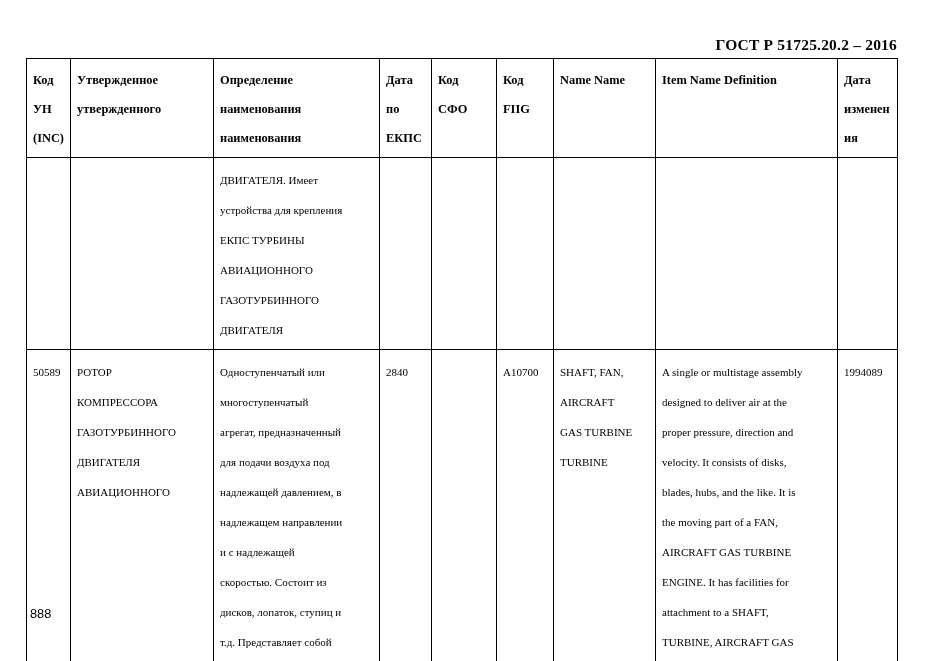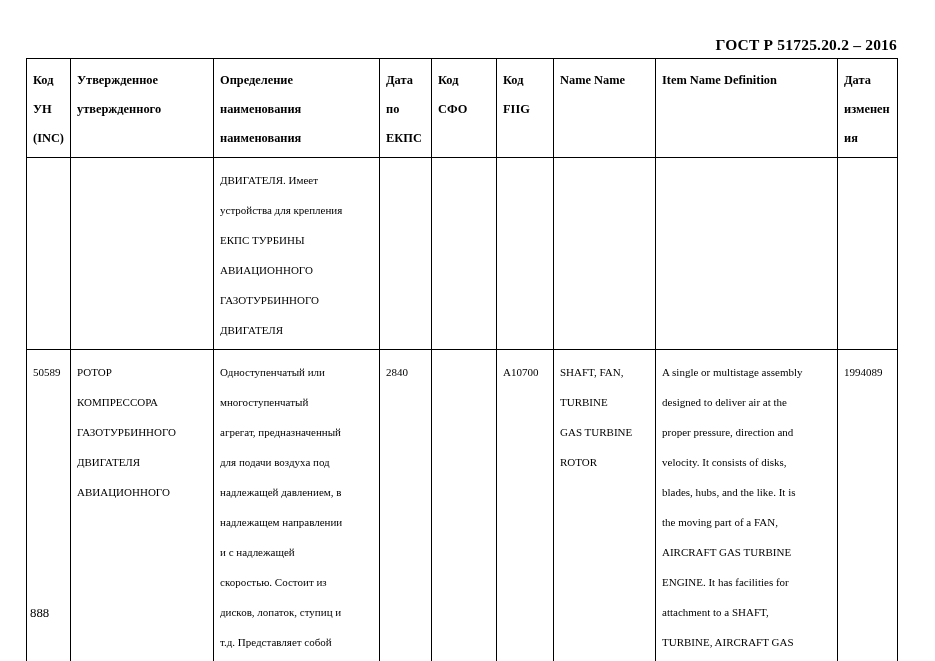--- a/index.html
+++ b/index.html
@@ -78,21 +78,21 @@
     height: 136px;
   }
   td.row-main {
     height: 316px;
   }
   .page-number {
     position: absolute;
     left: 30px;
     top: 606px;
     font-size: 12.8px;
-    font-family: Liberation Serif, serif;
+    font-family: Liberation Sans, sans-serif;
   }
 </style>
 </head>
 <body>
 
 <div class="page">
 
   <div class="doc-header">ГОСТ Р 51725.20.2 – 2016</div>
 
   <table class="gost">
@@ -188,23 +188,23 @@
             <span>скоростью. Состоит из</span>
             <span>дисков, лопаток, ступиц и</span>
             <span>т.д. Представляет собой</span>
             <span>подвижную часть</span>
           </td>
         <td class="row-main">2840</td>
         <td class="row-main"></td>
         <td class="row-main">A10700</td>
         <td class="row-main cell-lines">
             <span>SHAFT, FAN,</span>
+            <span>AIRCRAFT</span>
+            <span>GAS TURBINE</span>
             <span>TURBINE</span>
-            <span>GAS TURBINE</span>
-            <span>ROTOR</span>
           </td>
         <td class="row-main cell-lines">
             <span>A single or multistage assembly</span>
             <span>designed to deliver air at the</span>
             <span>proper pressure, direction and</span>
             <span>velocity. It consists of disks,</span>
             <span>blades, hubs, and the like. It is</span>
             <span>the moving part of a FAN,</span>
             <span>AIRCRAFT GAS TURBINE</span>
             <span>ENGINE. It has facilities for</span>

